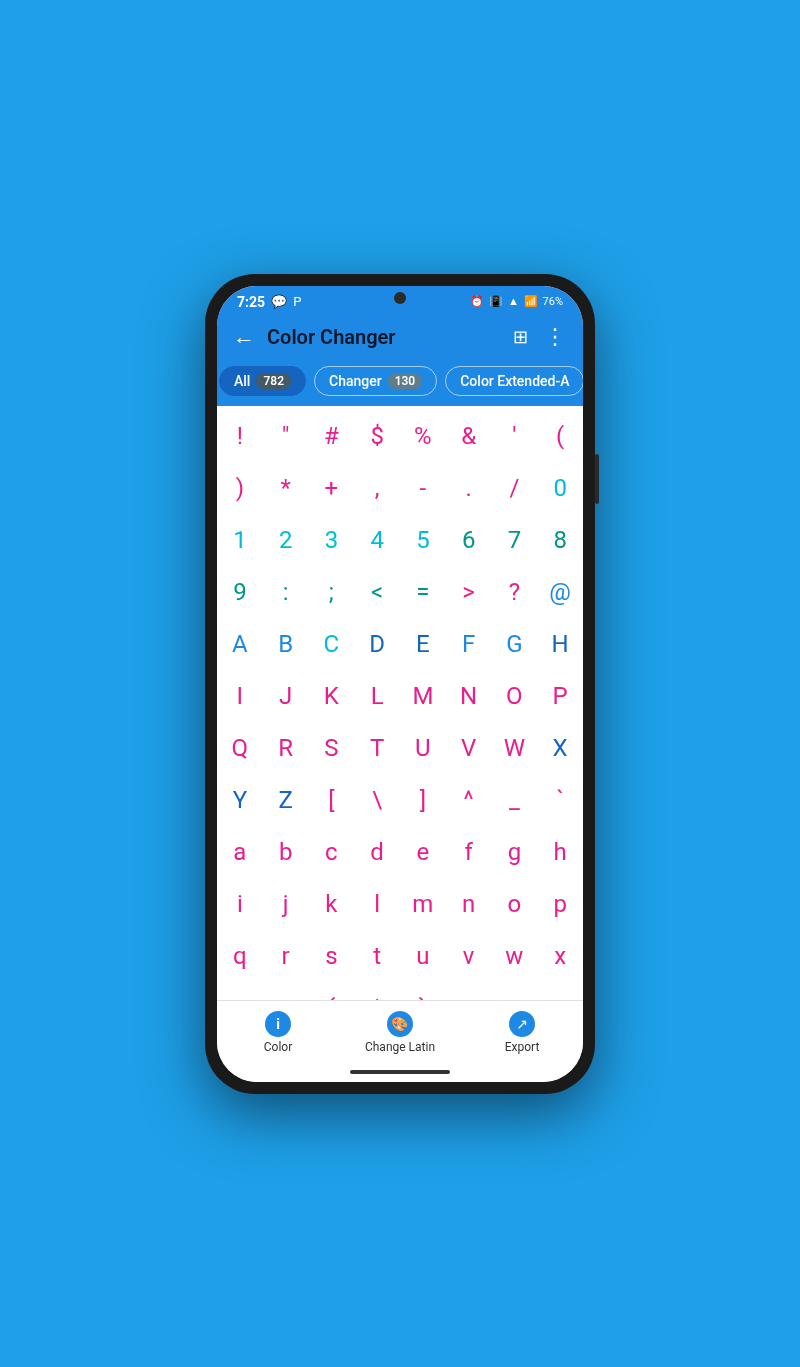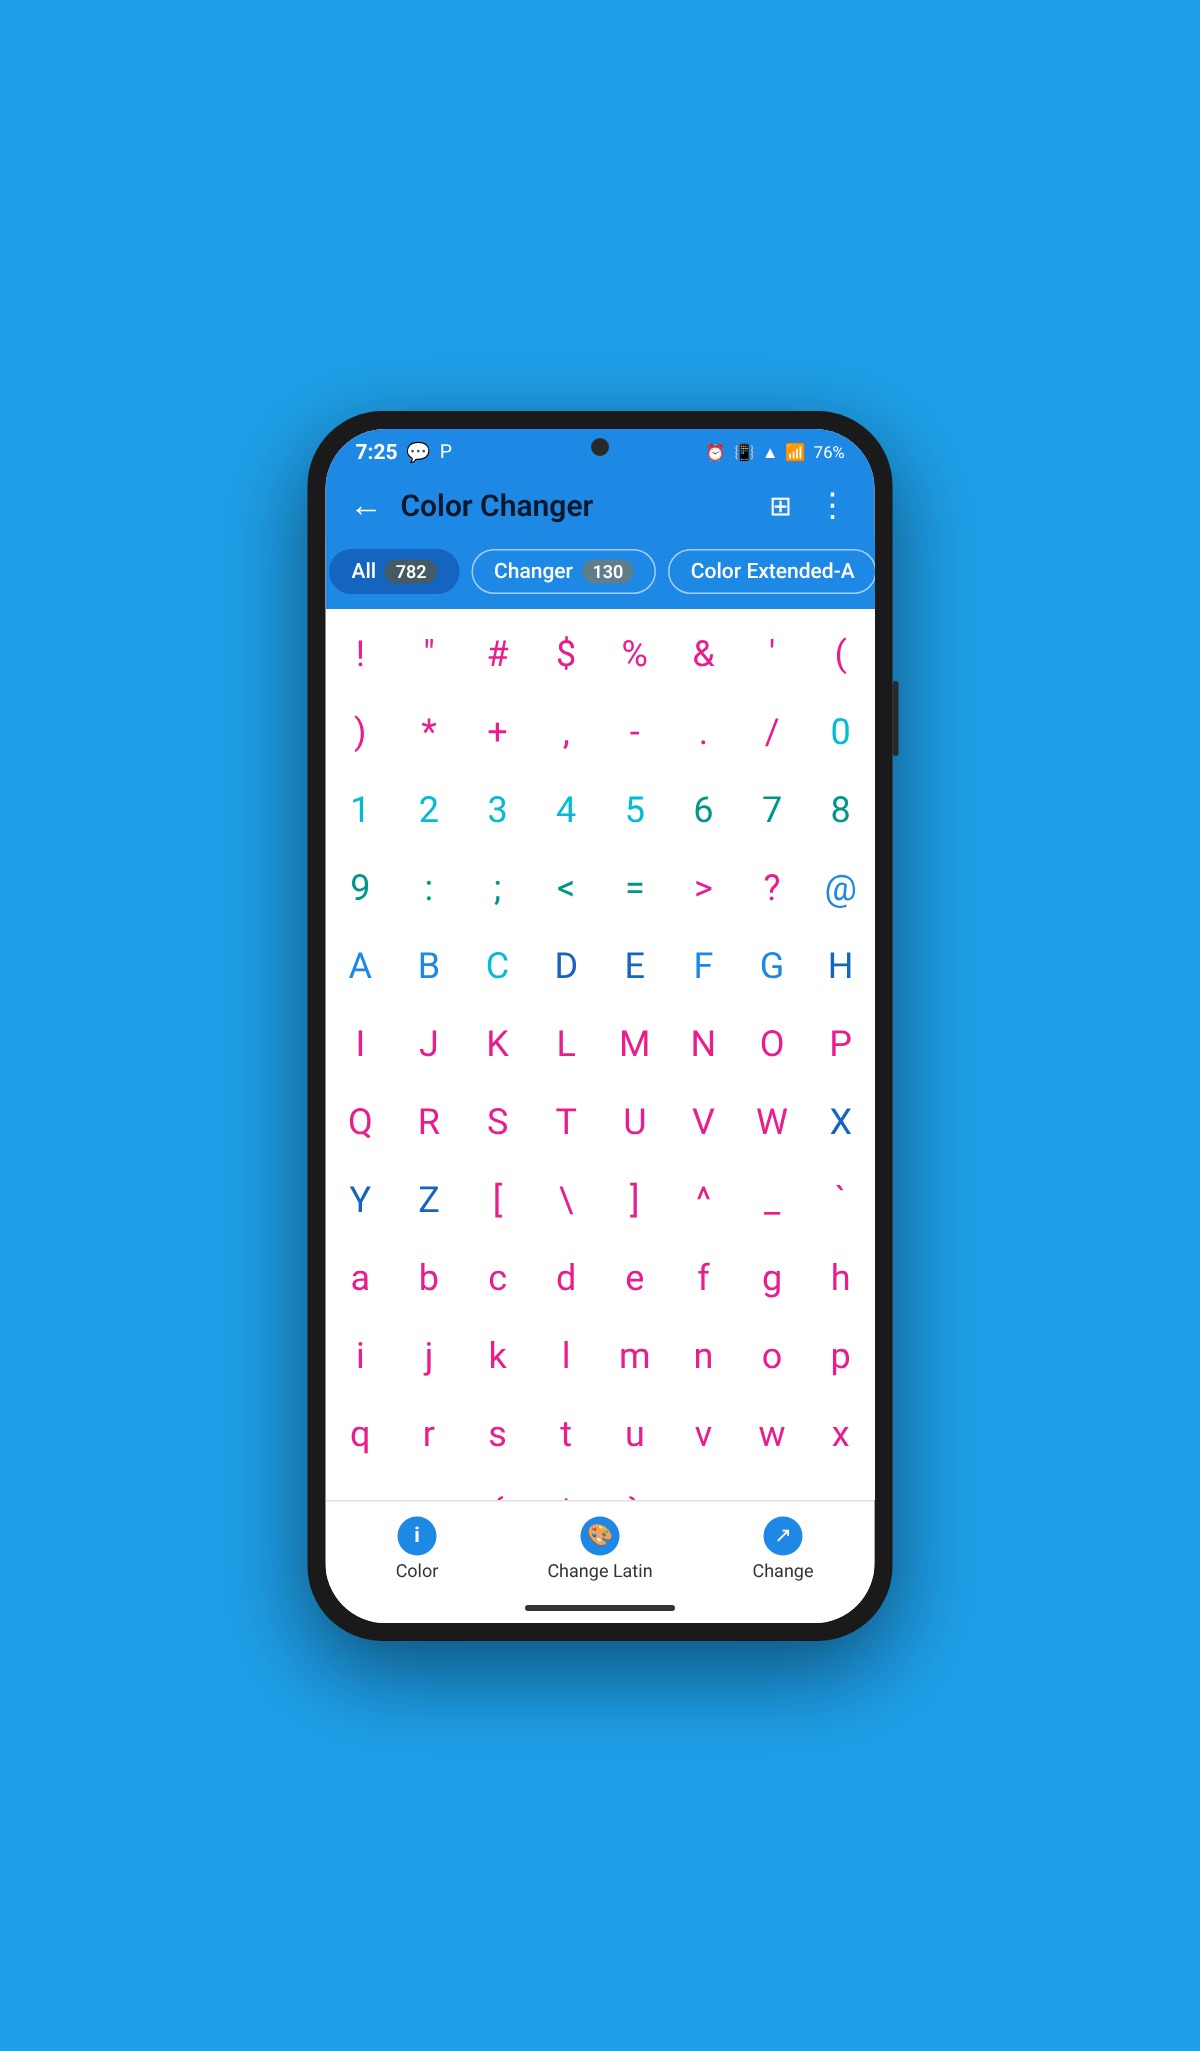--- a/index.html
+++ b/index.html
@@ -368,21 +368,21 @@
       <div class="nav-item">
         <div class="nav-icon">
           <span style="font-size:14px;">🎨</span>
         </div>
         <span class="nav-label">Change Latin</span>
       </div>
       <div class="nav-item">
         <div class="nav-icon">
           <span style="font-size:14px;">↗</span>
         </div>
-        <span class="nav-label">Change</span>
+        <span class="nav-label">Export</span>
       </div>
     </div>
 
     <div class="home-indicator">
       <div class="home-bar"></div>
     </div>
   </div>
 </div>
 
 </body></html>

